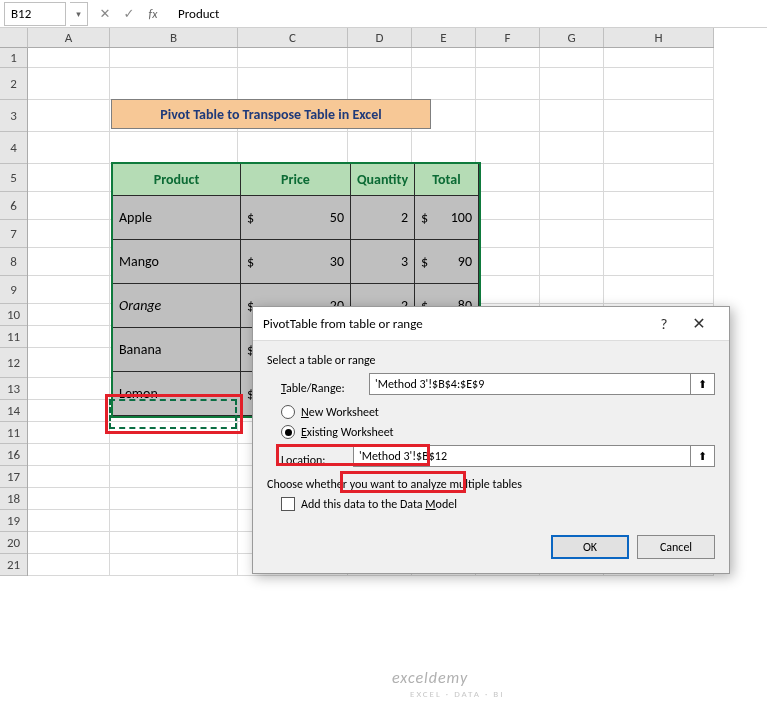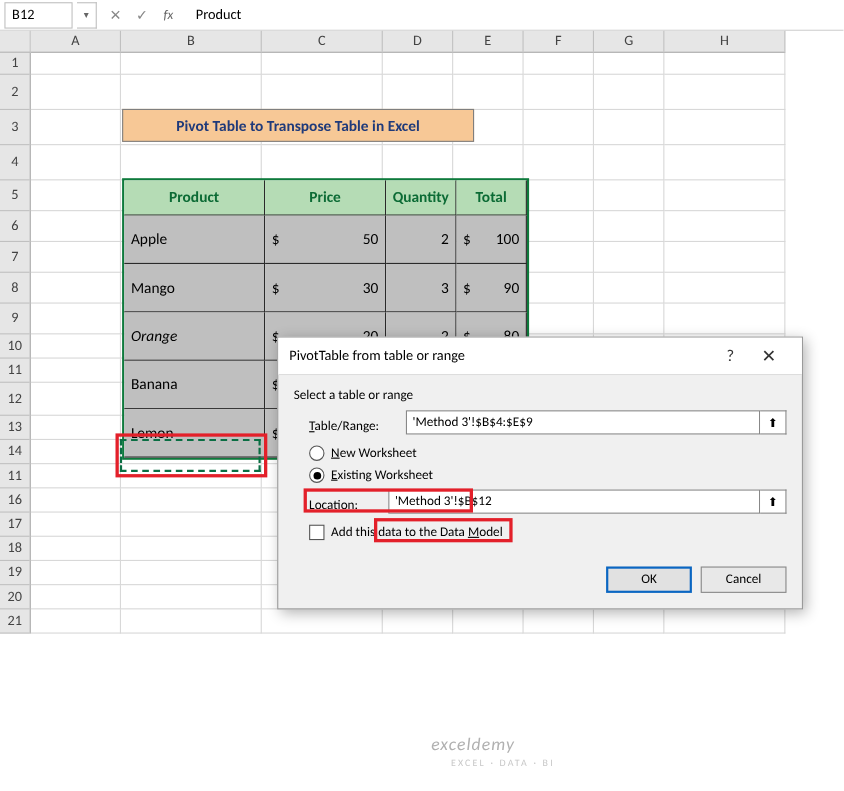--- a/index.html
+++ b/index.html
@@ -445,20 +445,21 @@
       </div>
       <div class="dlg-inline" style="margin-top:4px;">
         <div class="dlg-field-label" style="width:64px;"><span class="underline-access">L</span><span>ocation:</span></div>
         <div class="dlg-input-wrap">
           <input class="dlg-input" value="'Method 3'!$B$12" style="">
           <div class="dlg-collapse">⬆</div>
         </div>
       </div>
     </div>
     <div class="dlg-sect">
+      <div class="dlg-label">Choose whether you want to analyze multiple tables</div>
       <div class="dlg-radio-row">
         <div class="cb"></div>
         <div><span>Add this data to the Data </span><span class="underline-access">M</span><span>odel</span></div>
       </div>
     </div>
   </div>
   <div class="dlg-footer">
     <div class="dlg-btn dlg-btn-primary">OK</div>
     <div class="dlg-btn">Cancel</div>
   </div>

